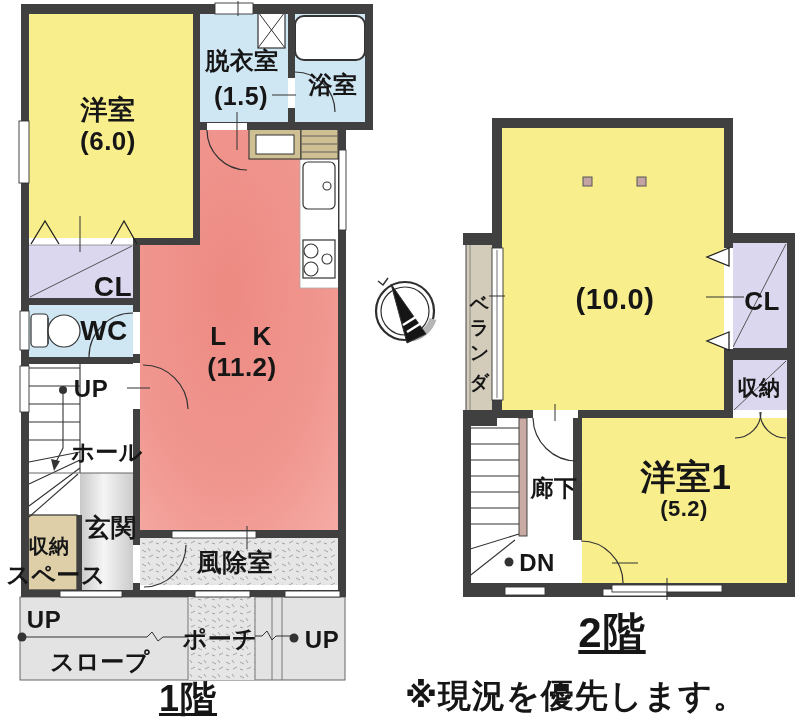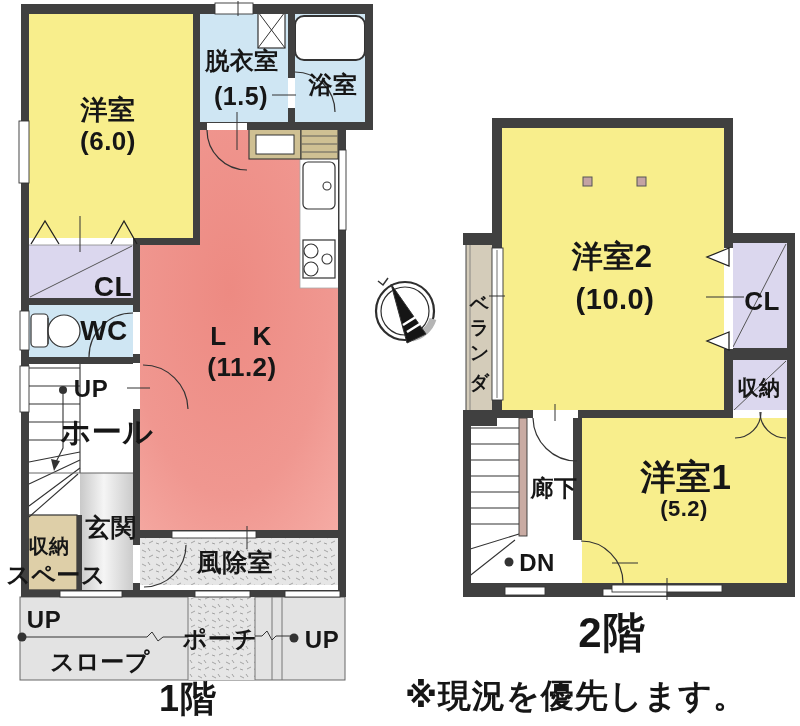--- a/index.html
+++ b/index.html
@@ -2,21 +2,21 @@
 <html><head>
 <meta charset="utf-8">
 <style>
   html,body{margin:0;padding:0;background:#fff;}
   #canvas{position:relative;width:800px;height:726px;background:#ffffff;overflow:hidden;
           font-family:"Liberation Sans","DejaVu Sans",sans-serif;}
   #plan-svg{position:absolute;left:0;top:0;}
   .lbl{position:absolute;transform:translate(-50%,-50%);font-weight:700;color:#161616;
        white-space:pre;line-height:1;letter-spacing:0.5px;}
   .vlbl{writing-mode:vertical-rl;text-orientation:upright;letter-spacing:4px;}
-  .title{letter-spacing:1px;}
+  .title{letter-spacing:1px;text-decoration:underline;}
 </style>
 </head>
 <body>
 
 <div id="canvas">
 
 <svg id="plan-svg" width="800" height="726" viewBox="0 0 800 726">
   <defs>
     <radialGradient id="pinkGrad" cx="45%" cy="40%" r="85%">
       <stop offset="0%" stop-color="#ed8a82"></stop>
@@ -233,34 +233,33 @@
 </svg>
 
 <span class="lbl" style="left:108px;top:110px;font-size:27px">洋室</span>
 <span class="lbl" style="left:108px;top:141px;font-size:26px">(6.0)</span>
 <span class="lbl" style="left:242px;top:61px;font-size:24px">脱衣室</span>
 <span class="lbl" style="left:241px;top:96px;font-size:25px">(1.5)</span>
 <span class="lbl" style="left:333px;top:85px;font-size:24px">浴室</span>
 <span class="lbl" style="left:113px;top:287px;font-size:28px">CL</span>
 <span class="lbl" style="left:104px;top:331px;font-size:28px">WC</span>
 <span class="lbl" style="left:91px;top:389px;font-size:24px">UP</span>
-<span class="lbl" style="left:107px;top:432px;font-size:30px">ホール</span>
+<span class="lbl" style="left:107px;top:452px;font-size:23px">ホール</span>
 <span class="lbl" style="left:241px;top:336px;font-size:26px">L　K</span>
 <span class="lbl" style="left:242px;top:367px;font-size:26px">(11.2)</span>
 <span class="lbl" style="left:111px;top:527px;font-size:25px">玄関</span>
 <span class="lbl" style="left:49px;top:546px;font-size:20px">収納</span>
 <span class="lbl" style="left:56px;top:575px;font-size:24px">スペース</span>
 <span class="lbl" style="left:235px;top:562px;font-size:25px">風除室</span>
 <span class="lbl" style="left:44px;top:620px;font-size:24px">UP</span>
 <span class="lbl" style="left:100px;top:662px;font-size:24px">スロープ</span>
 <span class="lbl" style="left:220px;top:639px;font-size:24px">ポーチ</span>
 <span class="lbl" style="left:322px;top:640px;font-size:24px">UP</span>
 <span class="lbl title" style="left:188px;top:699px;font-size:36px">1階</span>
 
-<span class="lbl" style="left:612px;top:256px;font-size:31px">洋室2</span>
 <span class="lbl" style="left:615px;top:299px;font-size:29px">(10.0)</span>
 <span class="lbl vlbl" style="left:480px;top:332px;font-size:19px">ベランダ</span>
 <span class="lbl" style="left:762px;top:301px;font-size:26px">CL</span>
 <span class="lbl" style="left:759px;top:387px;font-size:21px">収納</span>
 <span class="lbl" style="left:554px;top:488px;font-size:23px">廊下</span>
 <span class="lbl" style="left:537px;top:563px;font-size:24px">DN</span>
 <span class="lbl" style="left:686px;top:476px;font-size:35px">洋室1</span>
 <span class="lbl" style="left:684px;top:509px;font-size:22px">(5.2)</span>
 <span class="lbl title" style="left:612px;top:633px;font-size:42px">2階</span>
 

